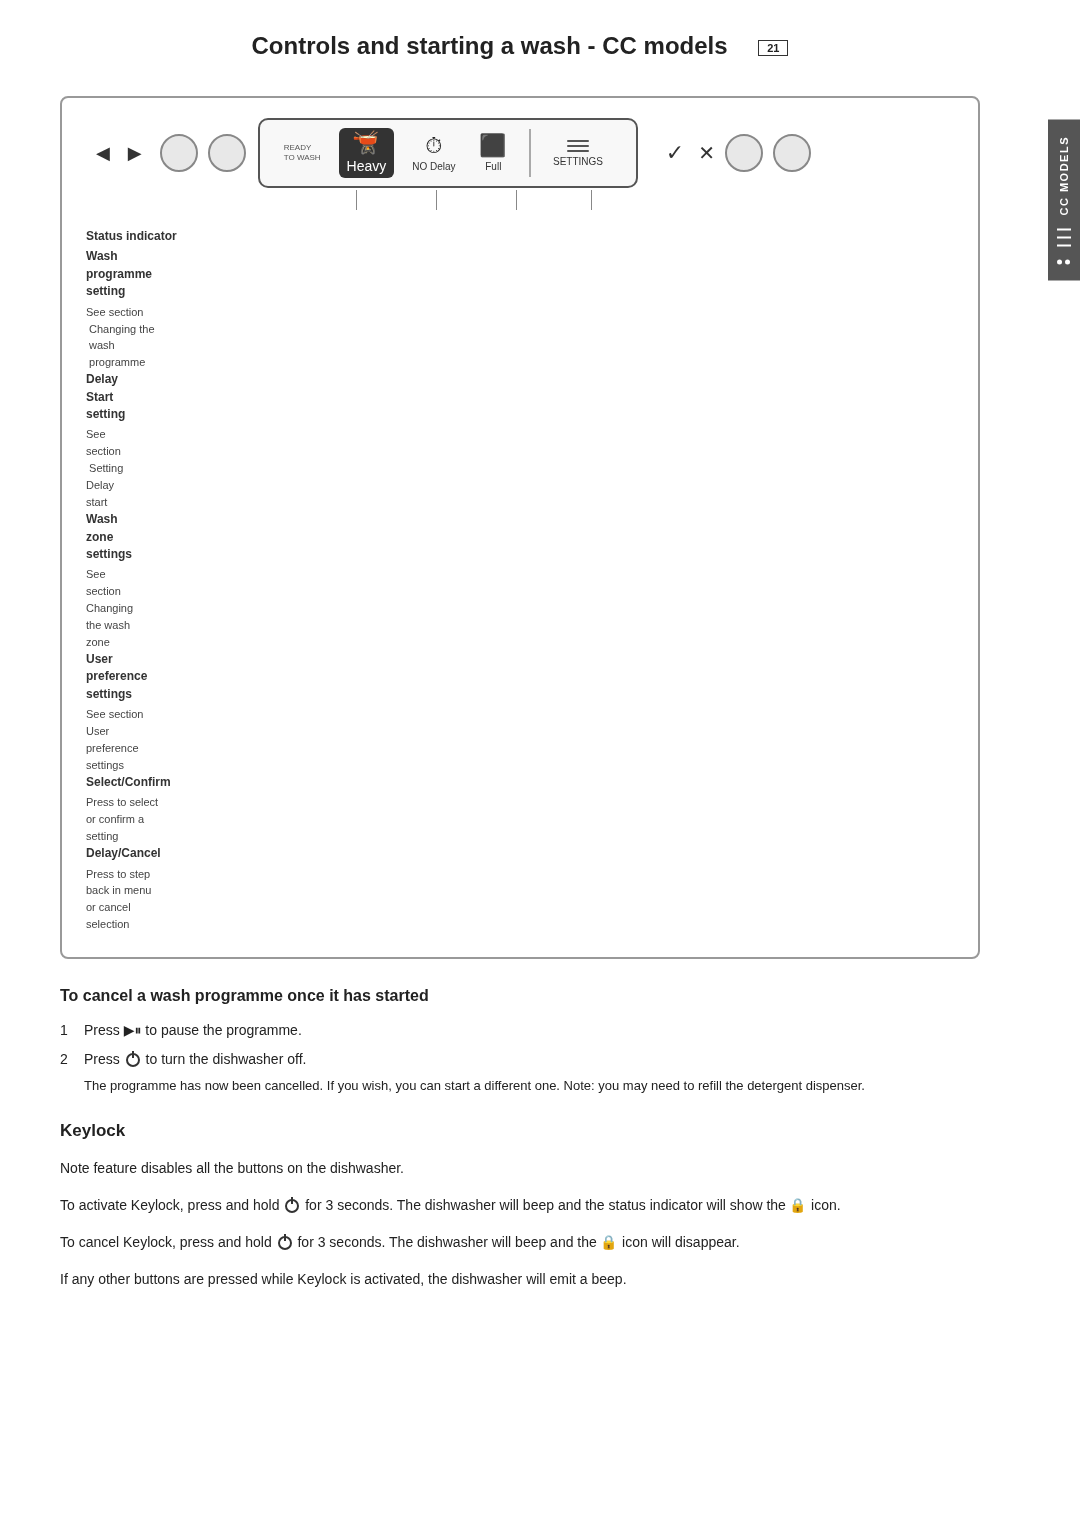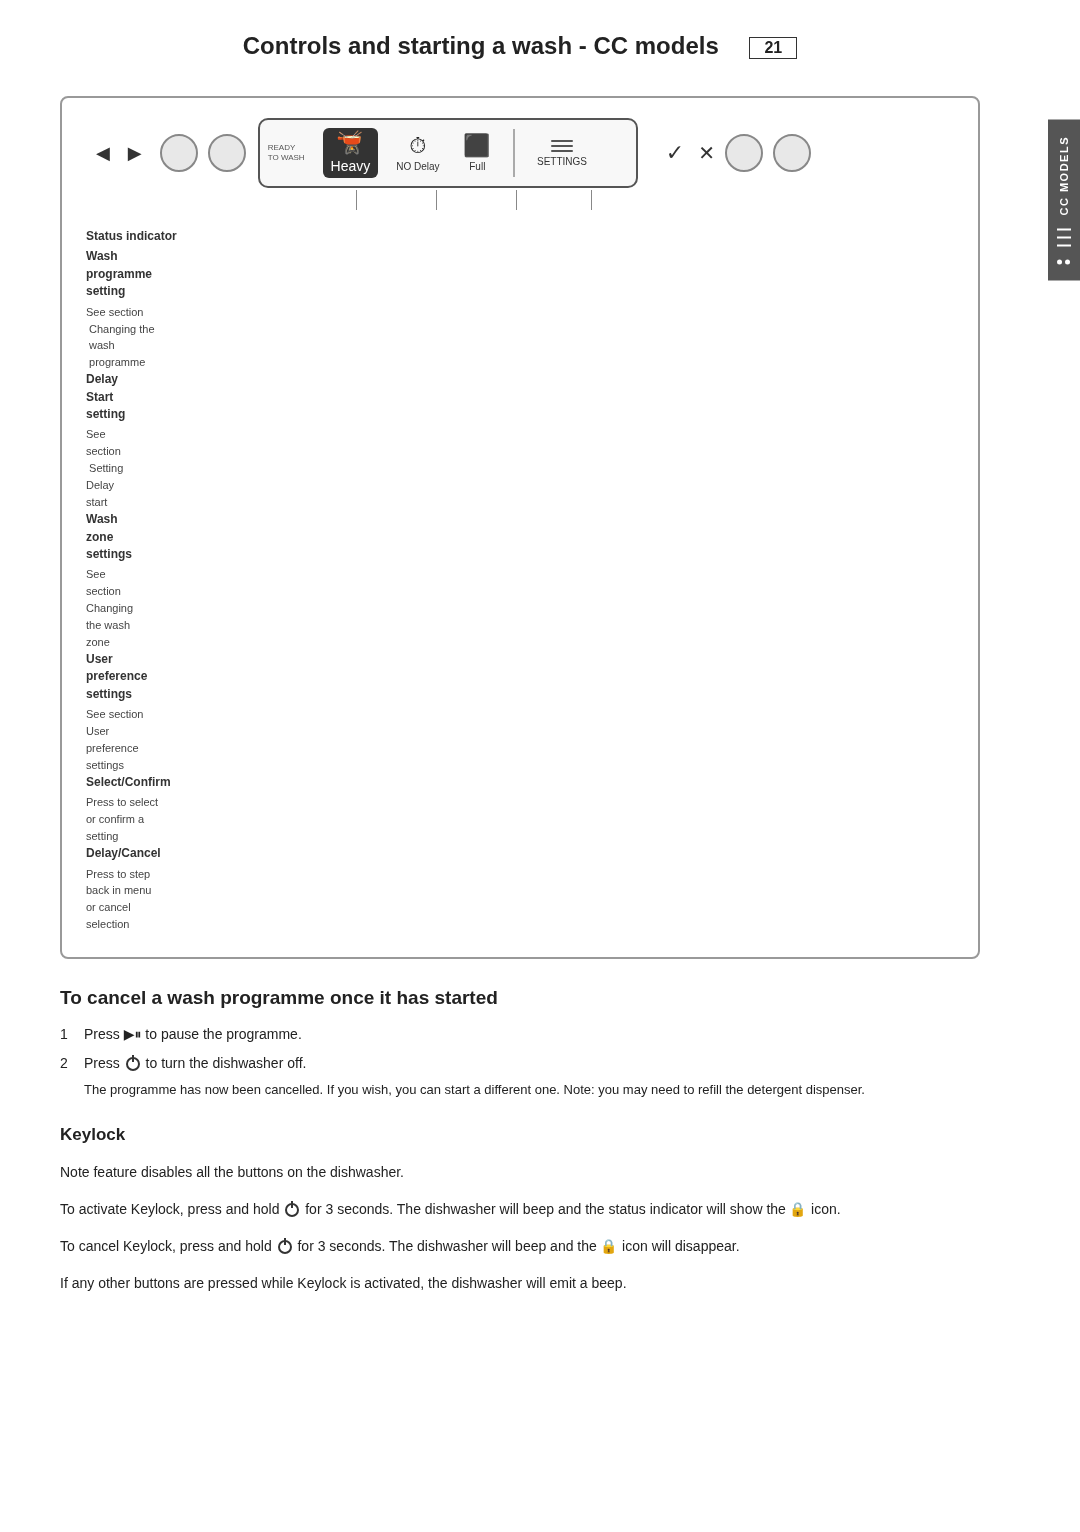--- a/index.html
+++ b/index.html
@@ -50,22 +50,22 @@
       width: 14px;
       height: 2px;
       background: #fff;
       margin: 1px 0;
     }
 
     
     .page-number-box {
       display: inline-block;
       border: 1.5px solid #333;
-      padding: 1px 14px;
-      font-size: 16px;
+      padding: 1px 8px;
+      font-size: 11px;
       margin-left: 24px;
       vertical-align: middle;
     }
 
     
     .main-content {
       padding: 32px 60px 40px 60px;
       padding-right: 100px;
     }
 
@@ -120,21 +120,21 @@
       display: inline-flex;
       align-items: center;
       justify-content: center;
     }
 
     
     .lcd-display {
       border: 2.5px solid #555;
       border-radius: 10px;
       background: #f8f8f8;
-      padding: 8px 8px;
+      padding: 8px 24px;
       display: flex;
       align-items: center;
       gap: 12px;
       margin-right: 28px;
       min-width: 380px;
     }
     .lcd-item {
       display: flex;
       flex-direction: column;
       align-items: center;
@@ -181,21 +181,21 @@
       font-size: 22px;
       color: #333;
     }
     .x-icon {
       font-size: 20px;
       color: #333;
     }
 
     
     .section-heading {
-      font-size: 19px;
+      font-size: 16px;
       font-weight: bold;
       margin-bottom: 14px;
       margin-top: 8px;
     }
     .section-body {
       font-size: 13px;
       line-height: 1.6;
       color: #222;
       margin-bottom: 10px;
     }

